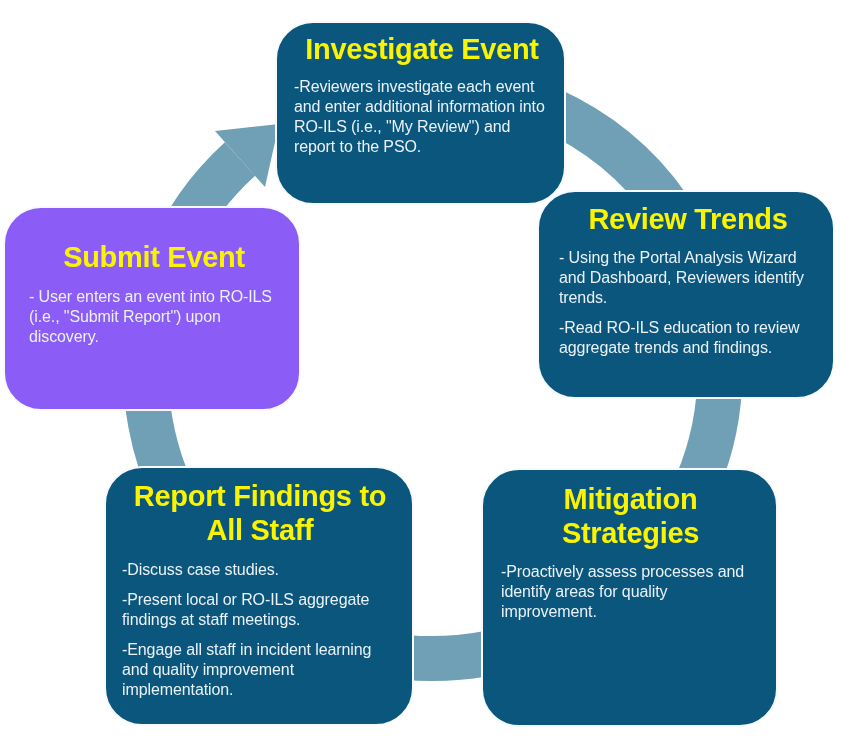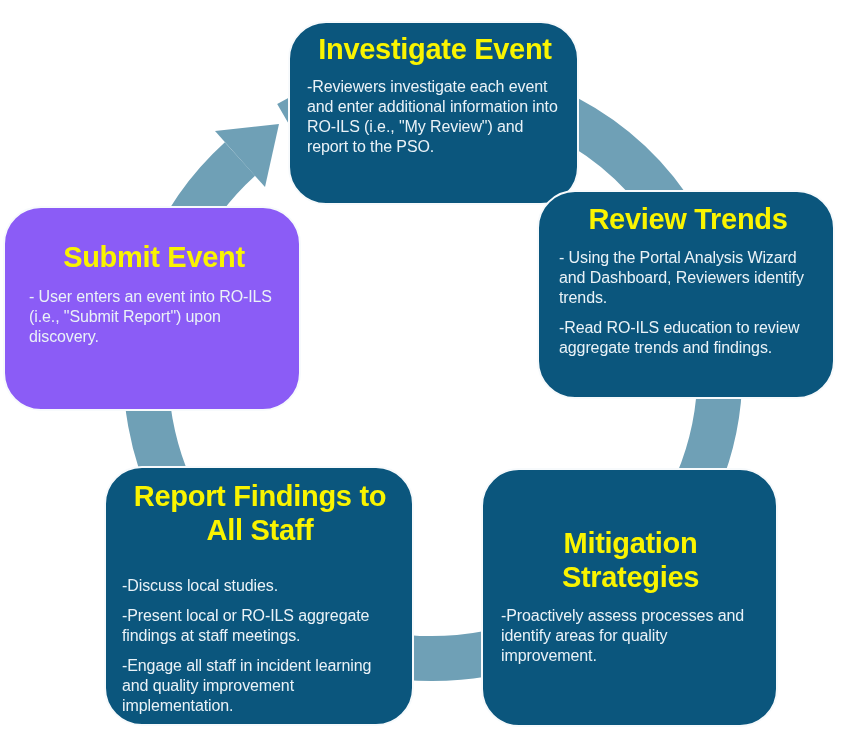--- a/index.html
+++ b/index.html
@@ -19,28 +19,28 @@
   .node h2 {
     margin:0; text-align:center; color:#faf400;
     font-size:29px; line-height:1.18; font-weight:bold;
     letter-spacing:-0.3px;
   }
   .node p {
     margin:0 0 10px 0; font-size:16px; line-height:1.24;
     letter-spacing:-0.1px; text-align:left;
   }
   
-  #n-investigate { left:288px; top:21px;  width:291px; height:184px; padding:9px 14px 6px 17px; }
+  #n-investigate { left:275px; top:21px;  width:291px; height:184px; padding:9px 14px 6px 17px; }
   #n-investigate h2 { margin-bottom:11px; }
   #n-review      { left:537px; top:190px; width:298px; height:209px; padding:10px 16px 6px 20px; }
   #n-review h2   { margin-bottom:12px; }
   #n-mitigation  { left:481px; top:468px; width:297px; height:259px; padding:12px 16px 6px 18px; }
-  #n-mitigation h2 { margin-bottom:12px;margin-top:44px; }
+  #n-mitigation h2 { margin-bottom:12px; }
   #n-report      { left:104px; top:466px; width:310px; height:260px; padding:11px 14px 6px 16px; }
-  #n-report h2   { margin-bottom:29px; }
+  #n-report h2   { margin-bottom:13px; }
   #n-submit      { left:3px;   top:206px; width:298px; height:205px; padding:32px 20px 6px 24px; }
   #n-submit h2   { margin-bottom:13px; }
 </style>
 </head>
 <body>
 
 <div class="stage">
 
   <svg class="ring-svg" viewBox="0 0 841 736" aria-hidden="true">
     <path d="M 288.5 123.5 A 287 287 0 1 1 240 159" fill="none" stroke="#6fa0b6" stroke-width="45" stroke-linecap="butt"></path>
@@ -58,21 +58,21 @@
     <p>-Read RO-ILS education to review aggregate trends and findings.</p>
   </div>
 
   <div class="node dark" id="n-mitigation">
     <h2>Mitigation Strategies</h2>
     <p>-Proactively assess processes and identify areas for quality improvement.</p>
   </div>
 
   <div class="node dark" id="n-report">
     <h2>Report Findings to All Staff</h2>
-    <p>-Discuss local studies.</p>
+    <p>-Discuss case studies.</p>
     <p>-Present local or RO-ILS aggregate findings at staff meetings.</p>
     <p>-Engage all staff in incident learning and quality improvement implementation.</p>
   </div>
 
   <div class="node light" id="n-submit">
     <h2>Submit Event</h2>
     <p>- User enters an event into RO-ILS (i.e., "Submit Report") upon discovery.</p>
   </div>
 
 </div>

